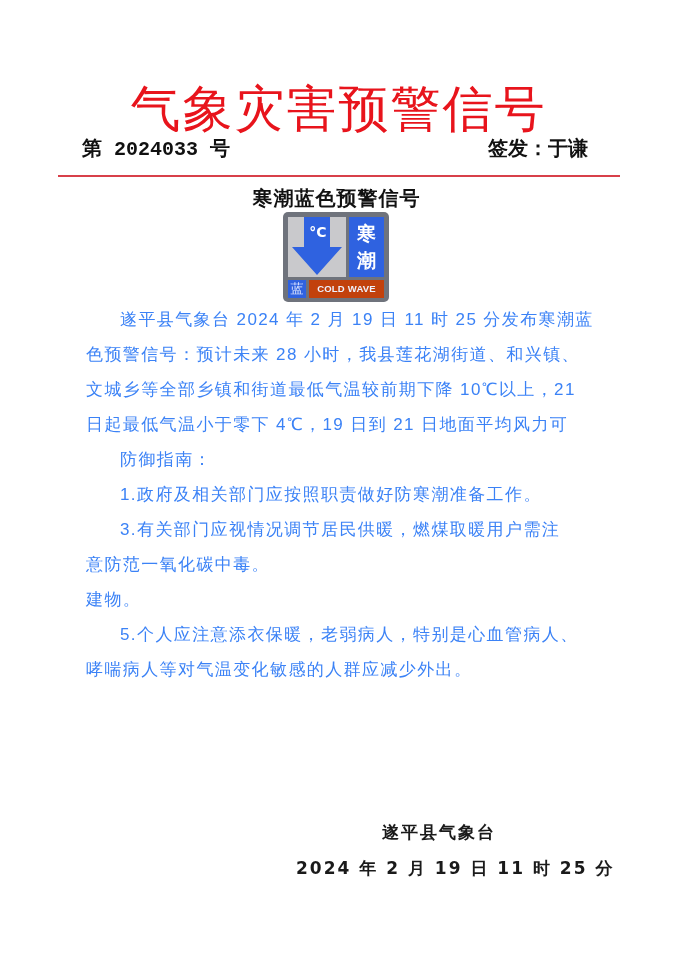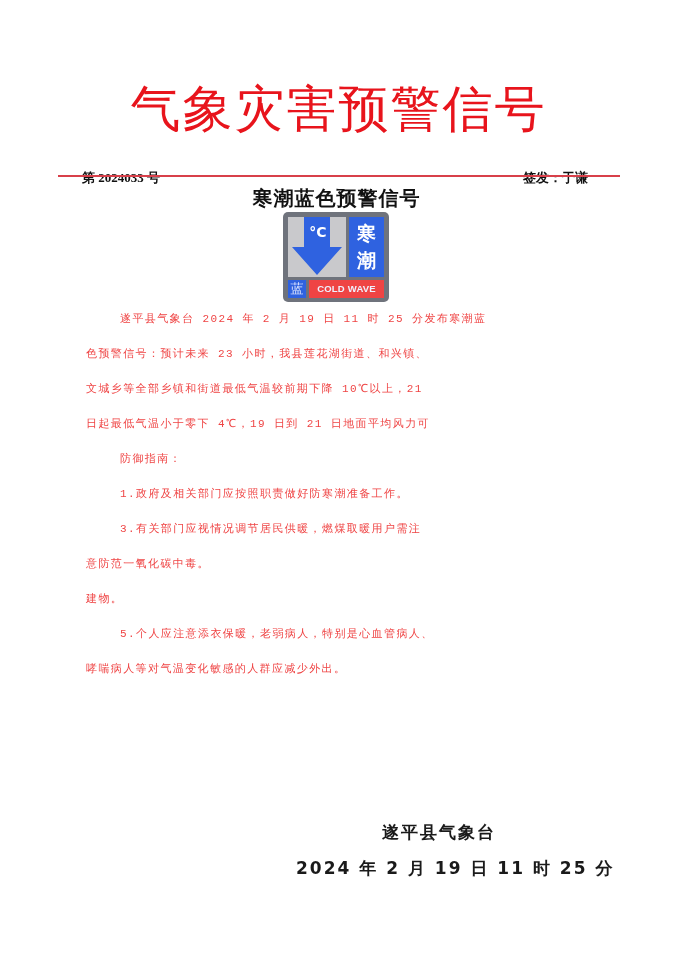--- a/index.html
+++ b/index.html
@@ -24,26 +24,26 @@
     font-family: "DejaVu Sans", "Liberation Sans", sans-serif;
     font-size: 50px;
     line-height: 62px;
     color: #e8141c;
     letter-spacing: 2px;
     transform: translateX(-4px);
   }
   .meta-row {
     position: absolute;
     left: 58px;
-    top: 166px;
+    top: 138px;
     width: 562px;
     height: 22px;
-    font-family: Liberation Serif, serif;
-    font-weight: bold;
-    font-size: 13px;
+    font-family: Liberation Mono, monospace;
+    font-weight: bold;
+    font-size: 20px;
     line-height: 20px;
   }
   .doc-number {
     position: absolute;
     left: 24px;
     top: 2px;
   }
   .issuer {
     position: absolute;
     right: 32px;
@@ -137,39 +137,39 @@
     font-size: 13px;
     line-height: 18px;
     text-align: center;
   }
   .icon-bottom-right {
     position: absolute;
     left: 26px;
     top: 68px;
     width: 75px;
     height: 18px;
-    background: #ef4444;
+    background: #c2410c;
     color: #eef2ff;
     font-family: "Liberation Sans", "DejaVu Sans", sans-serif;
     font-size: 9.5px;
     font-weight: bold;
     line-height: 18px;
     text-align: center;
     letter-spacing: 0.2px;
   }
   
   .body {
     position: absolute;
     left: 86px;
     top: 302px;
     width: 510px;
-    font-family: Liberation Mono, monospace;
-    font-size: 11px;
+    font-family: Liberation Sans, sans-serif;
+    font-size: 17px;
     line-height: 35px;
-    color: #ef4444;
+    color: #3b82f6;
     letter-spacing: 1.4px;
   }
   .line {
     white-space: nowrap;
     height: 35px;
   }
   .indent { padding-left: 34px; }
   .sig {
     position: absolute;
     font-family: "DejaVu Sans", "Liberation Sans", sans-serif;
@@ -208,21 +208,21 @@
   <div class="icon-right">
     <span>寒</span>
     <span>潮</span>
   </div>
   <div class="icon-bottom-left">蓝</div>
   <div class="icon-bottom-right">COLD WAVE</div>
 </div>
 
 <div class="body">
   <div class="line indent">遂平县气象台 2024 年 2 月 19 日 11 时 25 分发布寒潮蓝</div>
-  <div class="line">色预警信号：预计未来 23 小时，我县莲花湖街道、和兴镇、</div>
+  <div class="line">色预警信号：预计未来 28 小时，我县莲花湖街道、和兴镇、</div>
   <div class="line">文城乡等全部乡镇和街道最低气温较前期下降 10℃以上，21</div>
   <div class="line">日起最低气温小于零下 4℃，19 日到 21 日地面平均风力可</div>
 
   <div class="line indent">防御指南：</div>
 
   <div class="line indent">1.政府及相关部门应按照职责做好防寒潮准备工作。</div>
   <div class="line indent">3.有关部门应视情况调节居民供暖，燃煤取暖用户需注</div>
   <div class="line">意防范一氧化碳中毒。</div>
   <div class="line">建物。</div>
   <div class="line indent">5.个人应注意添衣保暖，老弱病人，特别是心血管病人、</div>

